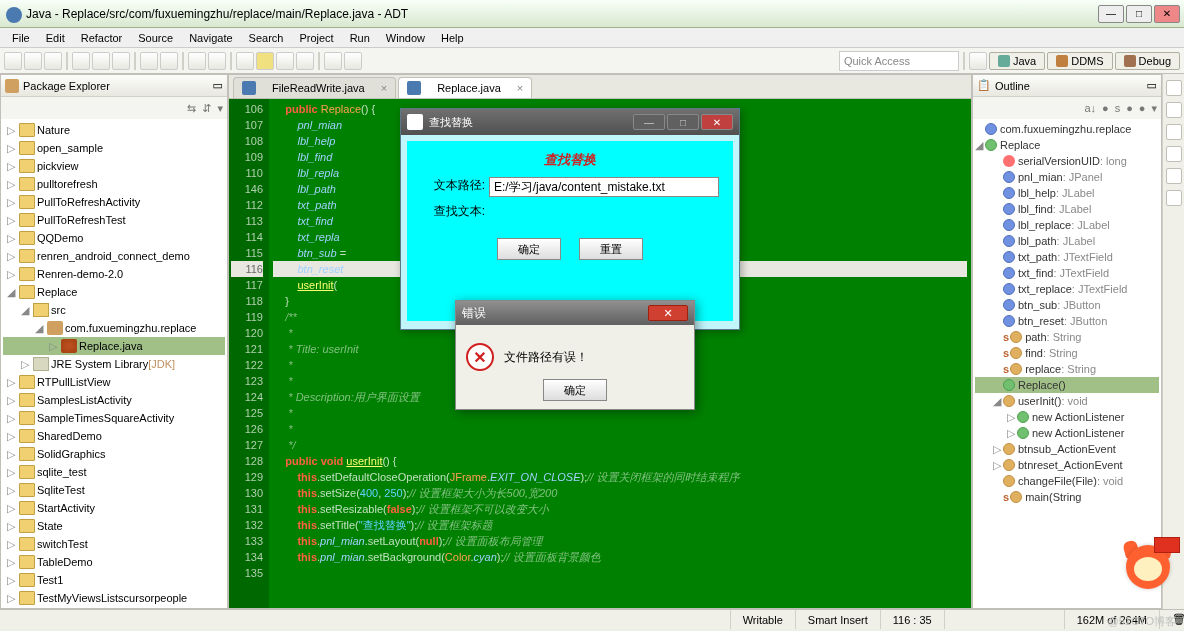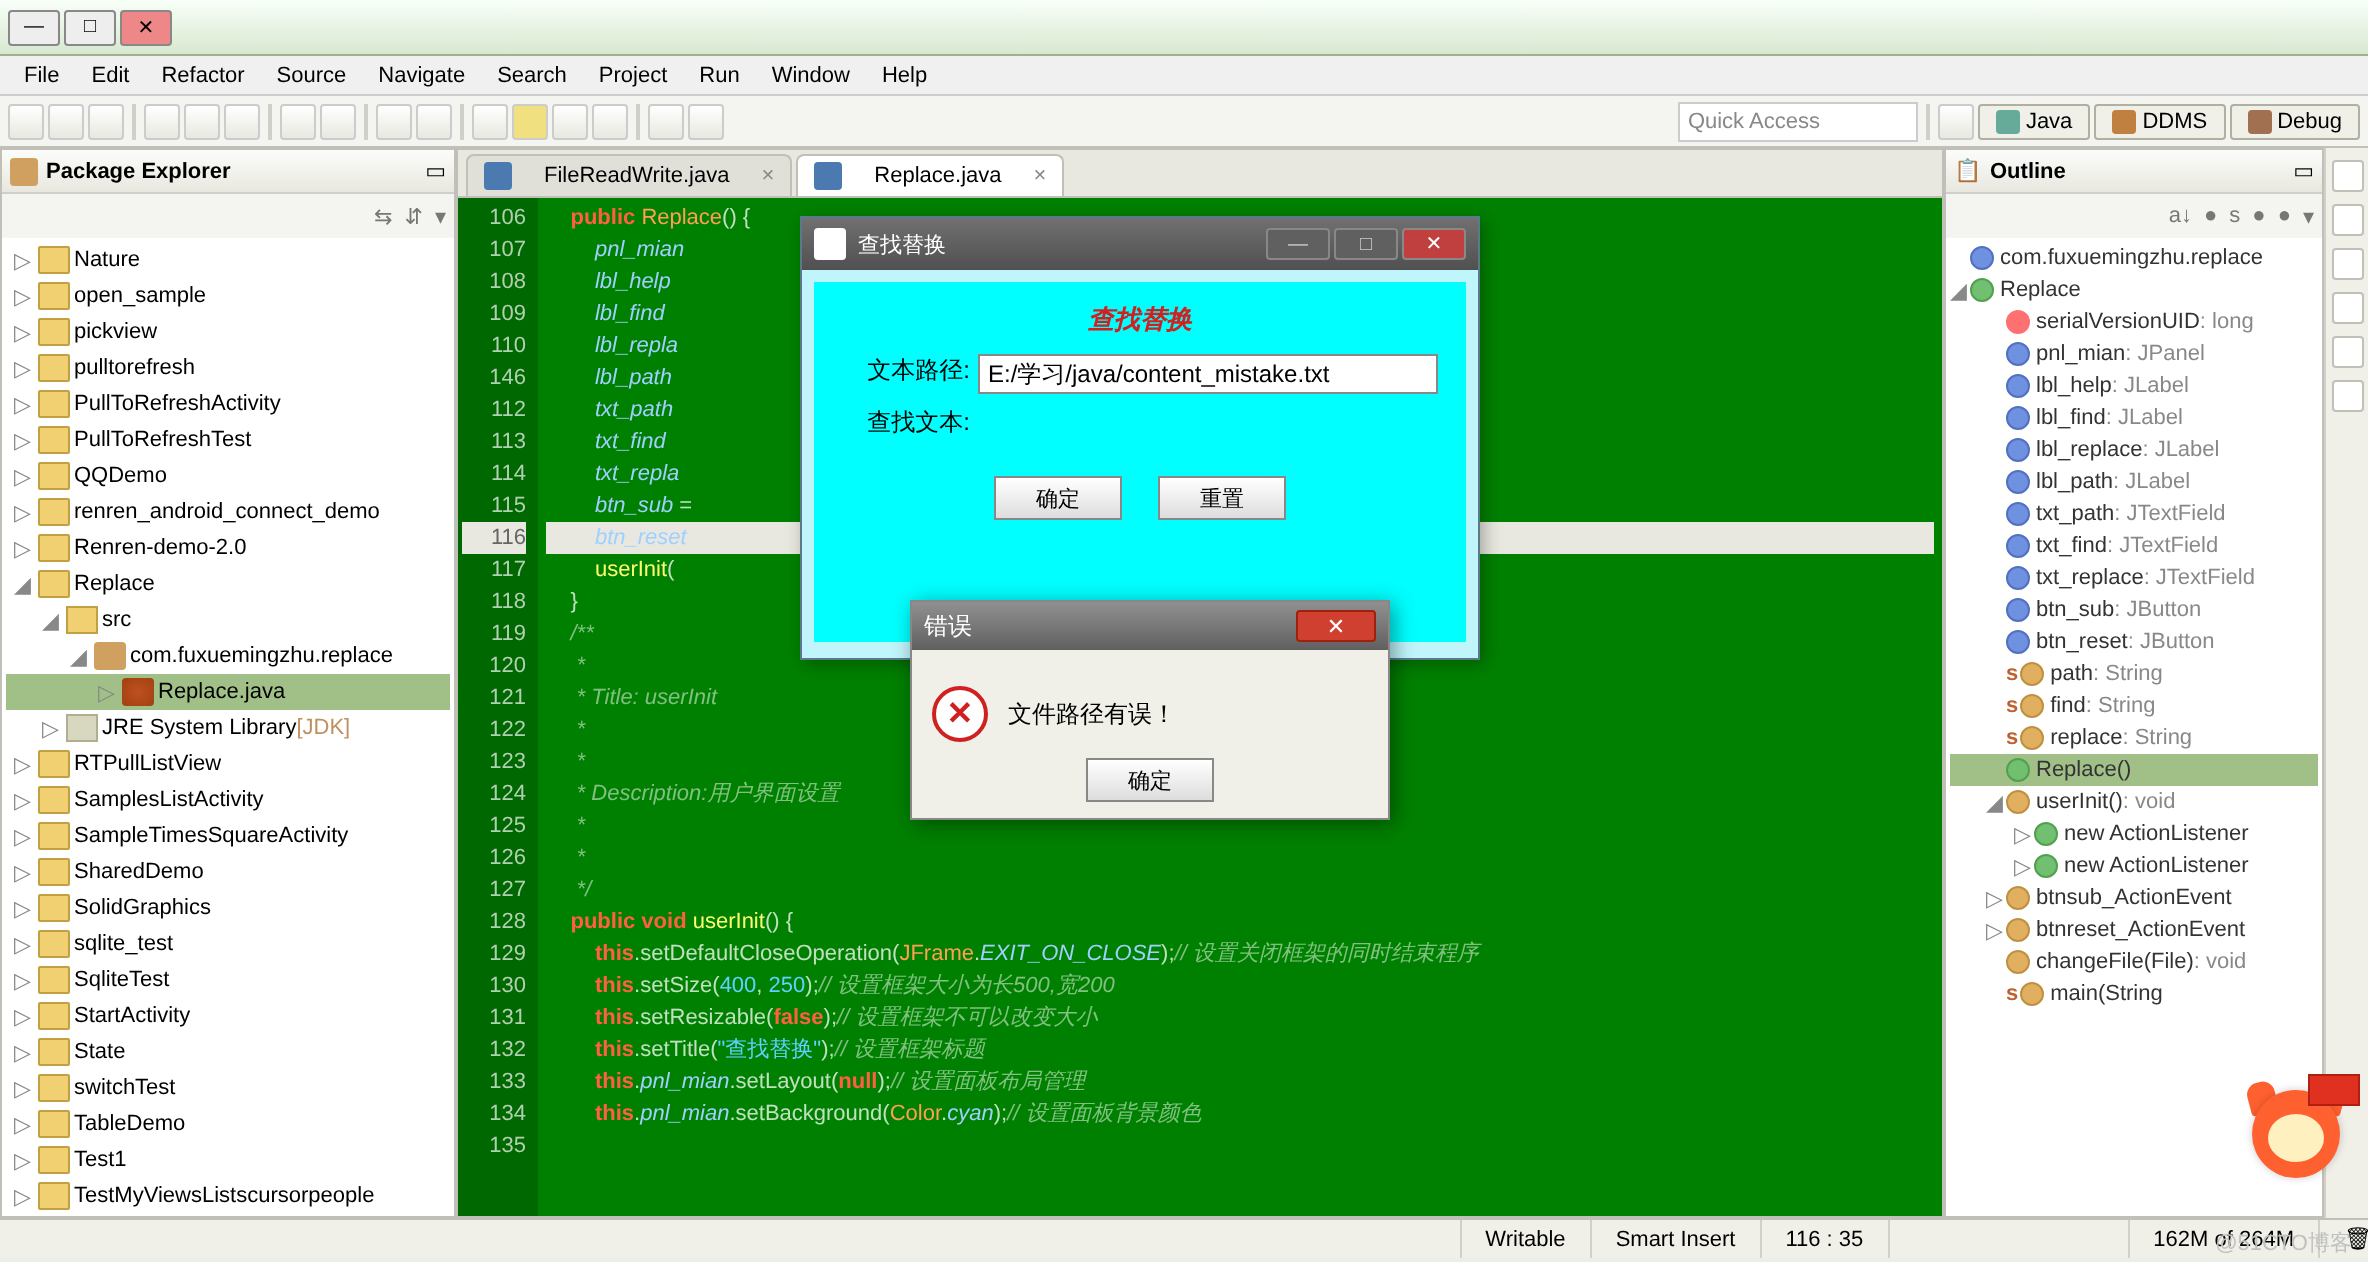--- a/index.html
+++ b/index.html
@@ -23,21 +23,21 @@
 .tb-sep { width: 2px; height: 18px; background: #d0d0c8; margin: 0 2px; }
 .tb-spacer { flex: 1; }
 .quick-access { width: 120px; height: 20px; border: 1px solid #ccc; background: #fff; padding: 0 4px; display: flex; align-items: center; color: #888; }
 .persp-btn { padding: 2px 8px; border: 1px solid #b0b0a0; border-radius: 2px; background: #f0f0e8; display: flex; align-items: center; gap: 3px; }
 .persp-btn .ico { width: 12px; height: 12px; background: #6a9; border-radius: 2px; }
 
 
 .main-area { display: flex; height: 535px; }
 .panel { background: #f4f4f0; border: 1px solid #c0c0b8; display: flex; flex-direction: column; }
 .panel-header { height: 22px; display: flex; align-items: center; padding: 0 4px; background: linear-gradient(#fcfcfa,#e8e8e0); border-bottom: 1px solid #d0d0c8; gap: 4px; }
-.panel-header .title { flex: 1; font-weight: bold; }
+.panel-header .title { flex: 1; font-weight: normal; }
 .panel-header .ico { width: 14px; height: 14px; }
 .panel-tools { height: 22px; display: flex; align-items: center; justify-content: flex-end; padding: 0 4px; gap: 6px; color: #777; }
 
 
 .pkg-explorer { width: 228px; }
 .tree { flex: 1; overflow: auto; background: #fff; padding: 2px; }
 .tree-item { display: flex; align-items: center; height: 18px; padding-left: 4px; white-space: nowrap; }
 .tree-item .arrow { width: 12px; color: #888; }
 .tree-item .icon { width: 16px; height: 14px; margin-right: 2px; display: inline-block; }
 .ico-folder { background: #f0d070; border: 1px solid #c0a040; border-radius: 1px; }
@@ -55,21 +55,21 @@
 .editor-tabs { height: 24px; display: flex; align-items: flex-end; background: #e8e8e0; padding: 0 4px; gap: 0; border-bottom: 1px solid #c0c0b8; }
 .editor-tab { padding: 3px 8px; background: #e0e0d8; border: 1px solid #c0c0b8; border-bottom: none; border-radius: 4px 4px 0 0; display: flex; align-items: center; gap: 16px; margin-right: 2px; }
 .editor-tab.active { background: #fff; }
 .editor-tab .jico { width: 14px; height: 14px; background: #4a7ab0; border-radius: 2px; }
 .editor-tab .x { color: #888; }
 .editor-body { flex: 1; display: flex; background: #008000; overflow: hidden; position: relative; }
 .gutter { width: 40px; background: #006800; color: #b0d0b0; text-align: right; padding: 2px 6px 2px 2px; font-family: "Consolas", monospace; font-size: 12px; line-height: 16px; }
 .code { flex: 1; padding: 2px 4px; font-family: "Consolas", monospace; font-size: 12px; line-height: 16px; white-space: pre; color: #c0e0c0; }
 .code .kw { color: #ff6040; font-weight: bold; }
 .code .str { color: #60d0ff; }
-.code .id { color: #ffff70; }
+.code .id { color: #ffff70; text-decoration: underline; }
 .code .cm { color: #80c080; font-style: italic; }
 .code .it { font-style: italic; color: #a0d0ff; }
 .code .type { color: #ffa050; }
 .code-line.sel { background: #e8e8e0; color: #333; display: block; }
 
 
 .outline-panel { width: 190px; }
 .outline-tree { flex: 1; background: #fff; overflow: auto; padding: 2px; }
 .out-item { display: flex; align-items: center; height: 16px; white-space: nowrap; }
 .out-item .ico { width: 12px; height: 12px; border-radius: 50%; margin-right: 3px; flex-shrink: 0; }
@@ -128,20 +128,21 @@
 .mascot .ear2 { right: 6px; transform: rotate(15deg); }
 .mascot .flag { position: absolute; top: -4px; right: -2px; width: 26px; height: 16px; background: #e03020; border: 1px solid #b02010; }
 .watermark { position: absolute; right: 8px; bottom: 2px; color: #c0c0c0; font-size: 11px; }
 
 .bg-text { position: absolute; left: 515px; top: 332px; color: #c07060; font-size: 12px; z-index: 0; letter-spacing: 1px; pointer-events: none; }
 </style>
 </head>
 <body>
 
 <div class="window-chrome">
+  <div class="title">Java - Replace/src/com/fuxuemingzhu/replace/main/Replace.java - ADT</div>
   <div class="win-btns">
     <div class="win-btn">—</div>
     <div class="win-btn">□</div>
     <div class="win-btn close">✕</div>
   </div>
 </div>
 
 <div class="menubar">
   <span>File</span>
   <span>Edit</span>

